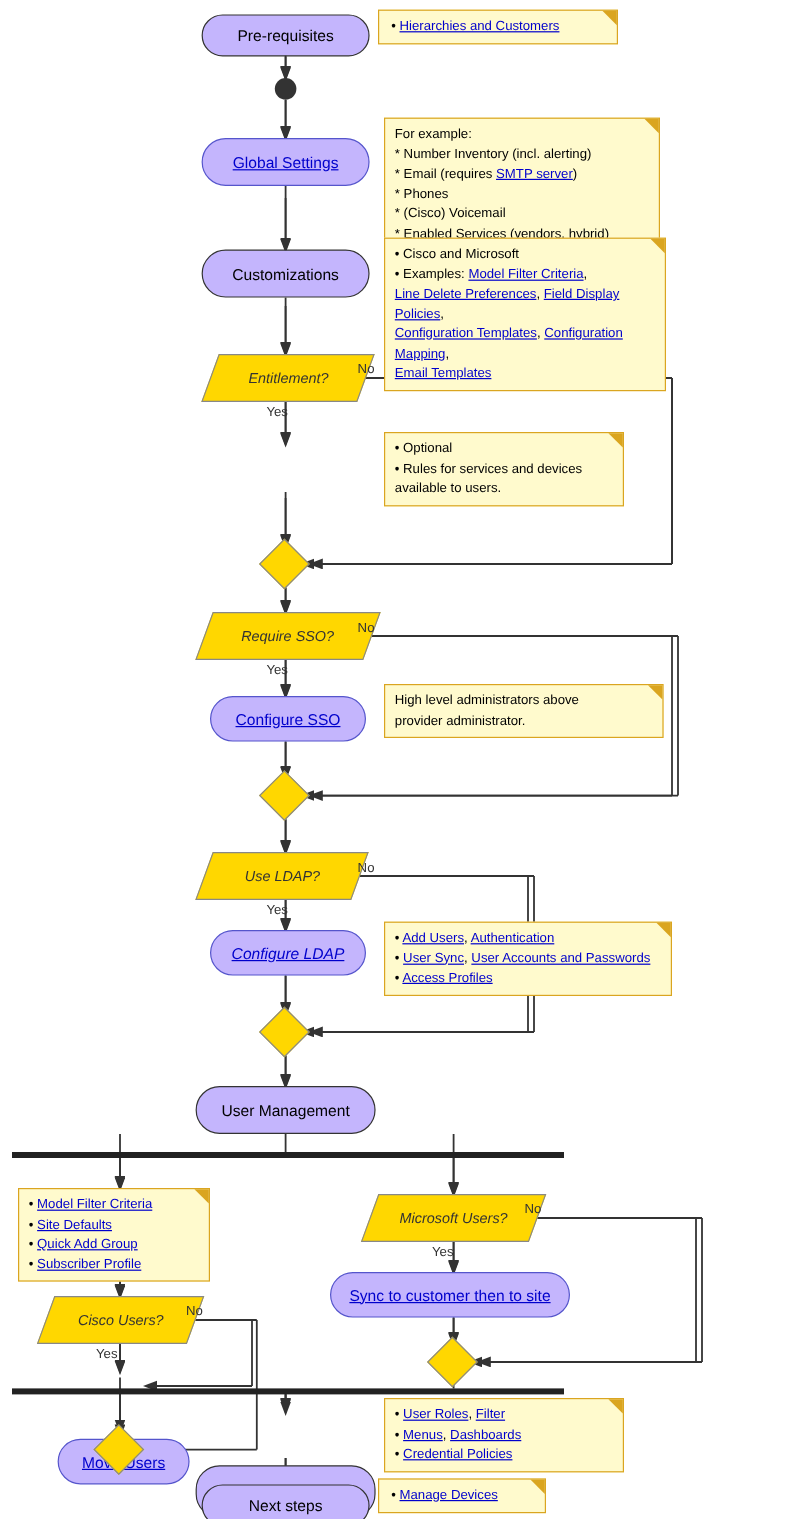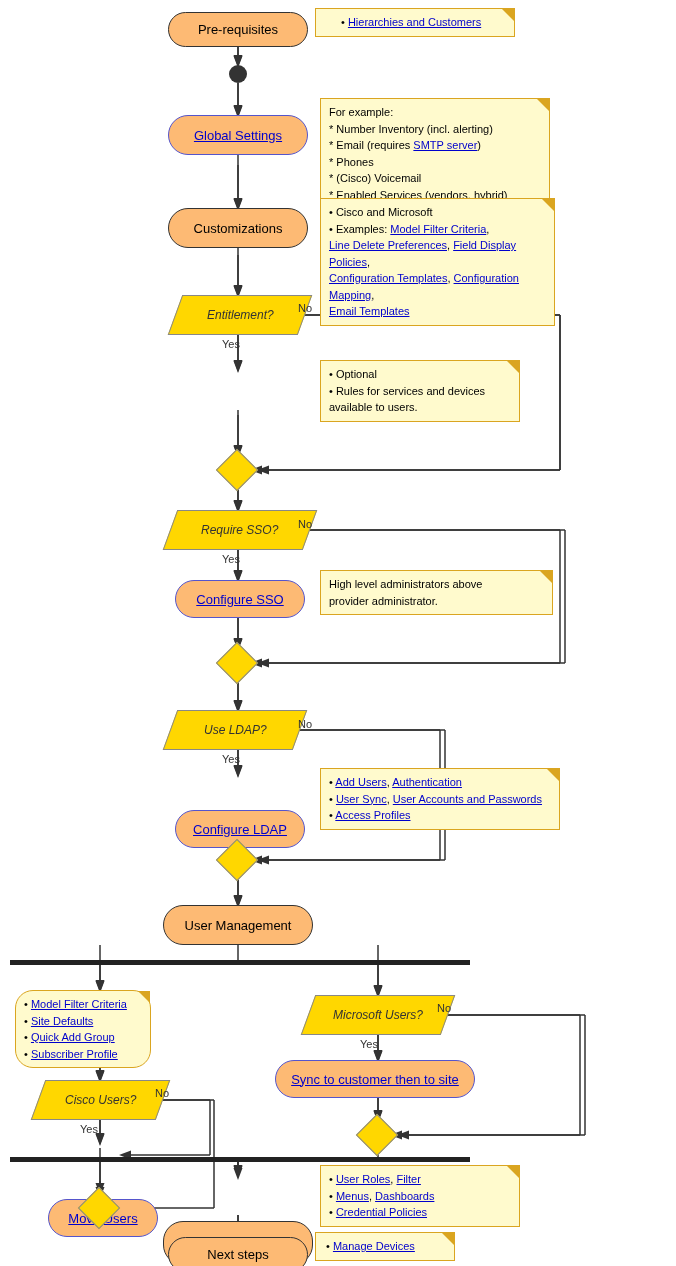--- a/index.html
+++ b/index.html
@@ -15,21 +15,21 @@
     .diagram {
       position: relative;
       width: 676px;
       min-height: 1266px;
     }
     
     .node-rounded {
       position: absolute;
       border: 1.5px solid #333;
       border-radius: 20px;
-      background: #fdba74;
+      background: #c4b5fd;
       display: flex;
       align-items: center;
       justify-content: center;
       text-align: center;
       font-size: 13px;
       z-index: 10;
     }
     .node-rounded.blue-text {
       color: #0000cc;
     }
@@ -193,21 +193,21 @@
     <line x1="238" y1="1160" x2="238" y2="1175" stroke="#333" stroke-width="1.5" marker-end="url(#arrow)"></line>
 
     <line x1="238" y1="1215" x2="238" y2="1237" stroke="#333" stroke-width="1.5" marker-end="url(#arrow)"></line>
 
   </svg>
 
   <div class="node-rounded" style="left:168px; top:12px; width:140px; height:35px;">
     <span>Pre-requisites</span>
   </div>
 
-  <div class="note-box" style="left:315px; top:8px; min-width:200px; padding:5px 25px;">
+  <div class="note-box" style="left:315px; top:8px; min-width:200px; padding:5px 10px;">
     • <a href="#">Hierarchies and Customers</a>
   </div>
 
   <div class="start-circle" style="left:229px; top:65px;"></div>
 
   <div class="node-rounded blue-text" style="left:168px; top:115px; width:140px; height:40px; border-color:#5555cc;">
     <a href="#">Global Settings</a>
   </div>
 
   <div class="note-box" style="left:320px; top:98px; width:230px;">
@@ -267,41 +267,41 @@
   <div style="position:absolute; left:222px; top:648px; width:30px; height:30px; background:#FFD700; border:1.5px solid #888; transform:rotate(45deg); z-index:10;"></div>
 
   <div class="diamond" style="left:170px; top:710px; width:130px; height:40px;">
     <span>Use LDAP?</span>
   </div>
 
   <div class="arrow-label" style="left:222px; top:753px;">Yes</div>
 
   <div class="arrow-label" style="left:298px; top:718px;">No</div>
 
-  <div class="node-rounded blue-text" style="left:175px; top:810px; width:130px; height:38px; border-color:#5555cc;">
+  <div class="node-rounded blue-text" style="left:175px; top:775px; width:130px; height:38px; border-color:#5555cc;font-style:italic;">
     <a href="#">Configure LDAP</a>
   </div>
 
   <div style="position:absolute; left:222px; top:845px; width:30px; height:30px; background:#FFD700; border:1.5px solid #888; transform:rotate(45deg); z-index:10;"></div>
 
   <div class="node-rounded" style="left:163px; top:905px; width:150px; height:40px;">
     <span>User Management</span>
   </div>
 
   <div class="note-box" style="left:320px; top:768px; width:240px;">
     <span>
     • <a href="#">Add Users</a>, <a href="#">Authentication</a><br>
     • <a href="#">User Sync</a>, <a href="#">User Accounts and Passwords</a><br>
     • <a href="#">Access Profiles</a>
     </span>
   </div>
 
   <div class="h-line" style="left:10px; top:960px; width:460px;"></div>
 
-  <div class="note-box" style="left:15px; top:990px; width:136px;border-radius:18px;">
+  <div class="note-box" style="left:15px; top:990px; width:160px;">
     <span>
     • <a href="#">Model Filter Criteria</a><br>
     • <a href="#">Site Defaults</a><br>
     • <a href="#">Quick Add Group</a><br>
     • <a href="#">Subscriber Profile</a>
     </span>
   </div>
 
   <div class="diamond" style="left:308px; top:995px; width:140px; height:40px;">
     <span>Microsoft Users?</span>

